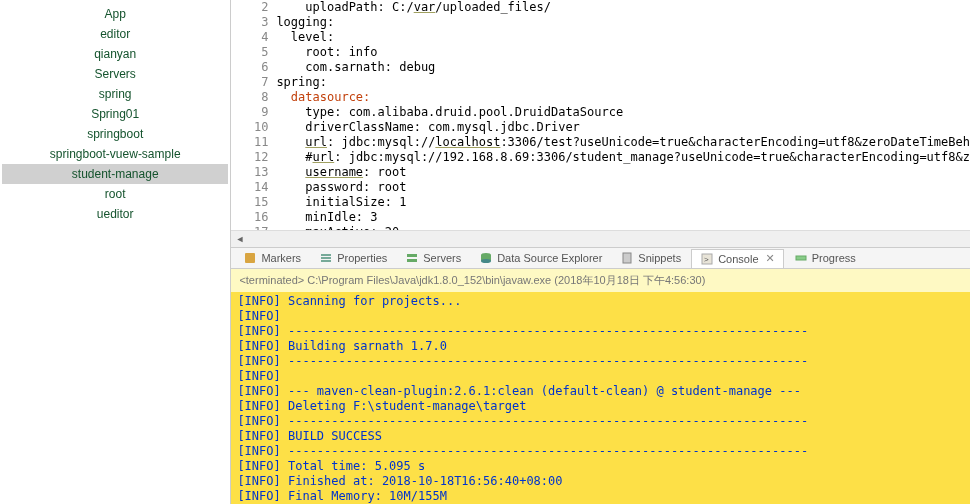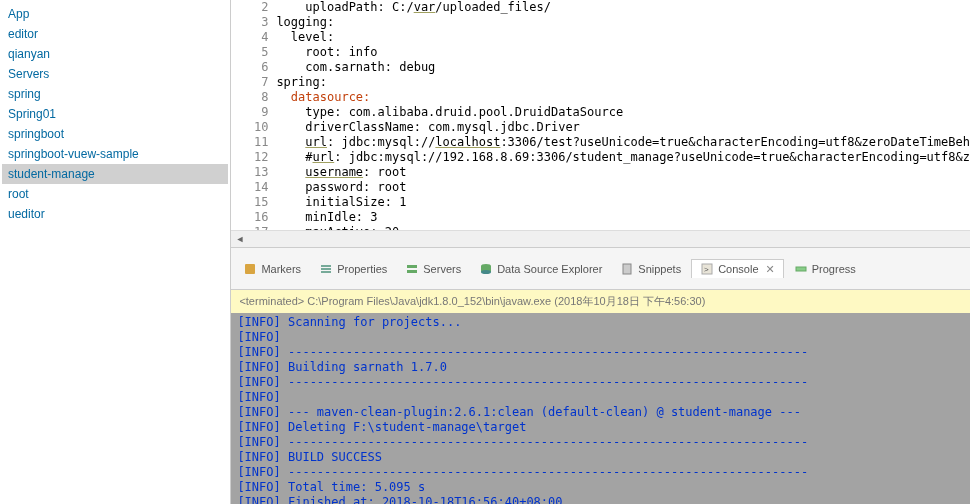--- a/index.html
+++ b/index.html
@@ -1,36 +1,36 @@
 <!DOCTYPE html>
 <html><head>
   <meta charset="utf-8">
   <style>
     * { margin: 0; padding: 0; box-sizing: border-box; }
     body { font-family: Arial, sans-serif; font-size: 12px; background: #fff; overflow: hidden; }
     .container { display: flex; height: 504px; width: 970px; }
     .sidebar { width: 255px; background: #fff; padding: 4px 2px; overflow-y: auto; }
-    .sidebar-item { padding: 3px 6px; cursor: pointer; color: #0369a1; }
+    .sidebar-item { padding: 3px 6px; cursor: pointer; color: #14532d; text-align: center; }
     .sidebar-item.selected { background: #d0d0d0; }
     .main { flex: 1; display: flex; flex-direction: column; border-left: 1px solid #ccc; }
     .editor-area { height: 230px; background: #fff; display: flex; overflow: hidden; position: relative; }
     .gutter { width: 45px; text-align: right; color: #888; font-family: Consolas, monospace; font-size: 12px; padding-right: 8px; user-select: none; }
     .gutter-line { height: 15px; line-height: 15px; }
     .code-content { flex: 1; font-family: Consolas, monospace; font-size: 12px; color: #000; white-space: pre; overflow: hidden; }
     .code-line { height: 15px; line-height: 15px; }
     .hl-yaml-key { color: #c2410c; }
     .hl-underline { text-decoration: underline; text-decoration-color: #a0a060; }
     .scrollbar-h { height: 17px; background: #f0f0f0; border-top: 1px solid #ddd; display: flex; align-items: center; }
     .scroll-arrow { width: 17px; height: 15px; display: flex; align-items: center; justify-content: center; color: #666; cursor: pointer; font-size: 9px; }
-    .tabs-bar { height: 43px; background: #f5f5f5; border-top: 1px solid #ccc; border-bottom: 1px solid #ccc; display: flex; align-items: center; padding: 0 4px; gap: 2px; }
+    .tabs-bar { height: 22px; background: #f5f5f5; border-top: 1px solid #ccc; border-bottom: 1px solid #ccc; display: flex; align-items: center; padding: 0 4px; gap: 2px; }
     .tab { display: flex; align-items: center; gap: 4px; padding: 2px 8px; cursor: pointer; color: #555; font-size: 11px; }
     .tab.active { background: #fff; border-top: 1px solid #ccc; border-left: 1px solid #ccc; border-right: 1px solid #ccc; }
     .tab-icon { width: 14px; height: 14px; display: inline-flex; align-items: center; justify-content: center; }
     .console-header { padding: 4px 8px; color: #777; font-size: 11px; background: #fef9c3; }
-    .console-area { flex: 1; background: #a3a3a3; font-family: Consolas, monospace; font-size: 12px; padding: 2px 6px; overflow: hidden; }
+    .console-area { flex: 1; background: #fde047; font-family: Consolas, monospace; font-size: 12px; padding: 2px 6px; overflow: hidden; }
     .console-line { line-height: 15px; white-space: pre; }
     .info-tag { color: #0033cc; }
     .close-x { font-size: 11px; color: #888; margin-left: 3px; }
   </style>
 </head>
 <body>
 
 <div class="container">
   <div class="sidebar" id="sidebar">
       <div class="sidebar-item">App</div>

